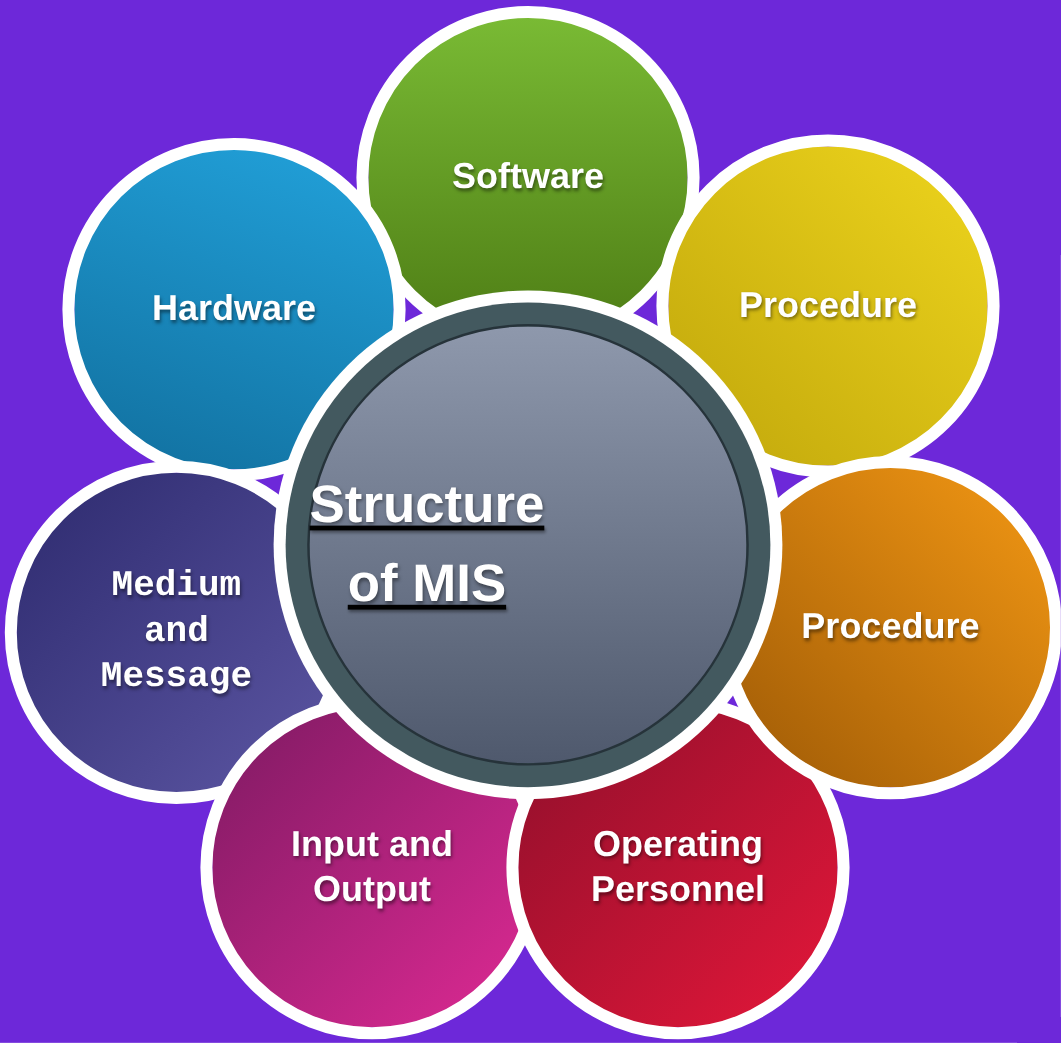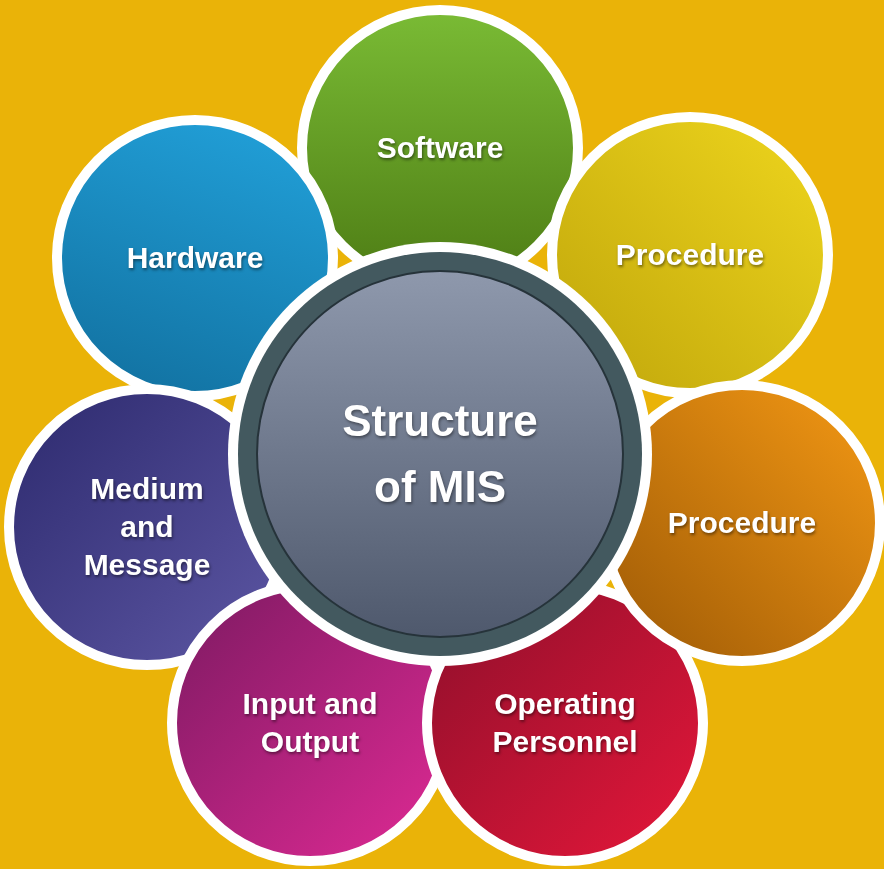--- a/index.html
+++ b/index.html
@@ -50,36 +50,37 @@
   }
   .center-ring {
     width: 404px; height: 404px;
     border-radius: 50%;
     display: flex; align-items: center; justify-content: center;
   }
   .center-fill {
     width: 364px; height: 364px;
     border: 2px solid #26333a;
     border-radius: 50%;
-    display: flex; align-items: center; justify-content: center;
+    display: flex; align-items: center; 
     text-align: center;
+    text-decoration: underline;
   }
   .center-fill .label {
     color: #ffffff;
     font-weight: bold;
     font-size: 44px;
     line-height: 66px;
     white-space: pre-line;
     text-shadow: 1px 2px 3px rgba(0,0,0,0.4);
   }
 </style>
 </head>
 <body>
 
-<div class="stage" style="background: #eab308;">
+<div class="stage" style="background: #6d28d9;">
 
   <div class="petal p-software" style="background: linear-gradient(rgb(121, 186, 52), rgb(78, 125, 21));">
     <span class="label">Software</span>
   </div>
 
   <div class="petal p-database" style="background: linear-gradient(225deg, rgb(238, 213, 29), rgb(192, 166, 11));">
     <span class="label">Procedure</span>
   </div>
 
   <div class="petal p-operating" style="background: linear-gradient(135deg, rgb(142, 15, 43), rgb(229, 23, 58));">
@@ -89,21 +90,21 @@
 
   <div class="petal p-procedure" style="background: linear-gradient(225deg, rgb(243, 152, 20), rgb(158, 90, 6));">
     <span class="label">Procedure</span>
   </div>
 
   <div class="petal p-input" style="background: linear-gradient(135deg, rgb(125, 26, 98), rgb(223, 42, 148)); justify-content: center;">
     <span class="label">Input and
 Output</span>
   </div>
 
-  <div class="petal p-medium" style="background: linear-gradient(135deg, rgb(45, 42, 110), rgb(93, 87, 164));">
+  <div class="petal p-medium" style="background: linear-gradient(135deg, rgb(45, 42, 110), rgb(93, 87, 164)); font-family: Liberation Mono, monospace;">
     <span class="label">Medium
 and
 Message</span>
   </div>
 
   <div class="petal p-hardware" style="background: linear-gradient(200deg, rgb(34, 162, 219), rgb(17, 111, 158));">
     <span class="label">Hardware</span>
   </div>
 
   <div class="center-outer">

